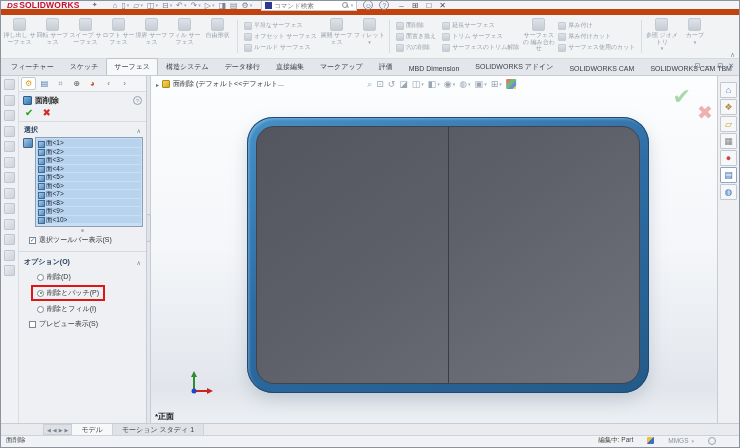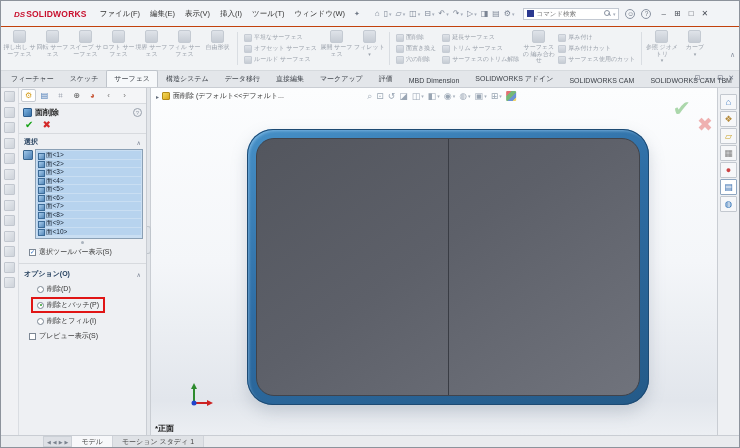--- a/index.html
+++ b/index.html
@@ -1,21 +1,21 @@
 <!DOCTYPE html>
 <html><head>
 <meta charset="utf-8">
 <style>
   *{box-sizing:border-box;margin:0;padding:0;}
   html,body{background:#9aa0a8;}
   body{font-family:"Liberation Sans","DejaVu Sans",sans-serif;}
   .app{position:relative;width:740px;height:448px;background:#f1f3f6;overflow:hidden;border:1px solid #8d939c;}
 
   
-  .titlebar{height:26px;display:flex;align-items:center;background:#f2f4f7;border-bottom:1px solid #c2410c;padding:0 13px;font-size:7.5px;color:#333;}
+  .titlebar{height:14px;display:flex;align-items:center;background:#f2f4f7;border-bottom:6px solid #c2410c;padding:0 6px;font-size:7.5px;color:#333;}
   .logo{display:flex;align-items:baseline;gap:1px;margin-right:8px;}
   .logo .ds{color:#c8102e;font-style:italic;font-weight:bold;font-size:8px;}
   .logo .brand{color:#c8102e;font-weight:bold;font-size:8.5px;letter-spacing:.2px;}
   .menus{display:flex;}
   .menu{padding:1px 5px;cursor:default;}
   .pin{color:#6f7challenge?;}
   .pin{color:#6f7886;font-size:7px;margin:0 4px;}
   .qat{display:flex;align-items:center;gap:2px;margin-left:10px;color:#7b8494;}
   .qicon{display:flex;align-items:center;font-size:8px;padding:0 1px;}
   .qicon.dropdown::after{content:"▾";font-size:5px;color:#a6adba;margin-left:1px;}
@@ -129,29 +129,20 @@
 </head>
 <body>
 
 <div class="app">
 
   <div class="titlebar">
     <div class="logo">
       <span class="ds">DS</span>
       <span class="brand">SOLIDWORKS</span>
     </div>
-    <div class="menus">
-
-    <span class="menu">ファイル(F)</span>
-        <span class="menu">編集(E)</span>
-        <span class="menu">表示(V)</span>
-        <span class="menu">挿入(I)</span>
-        <span class="menu">ツール(T)</span>
-        <span class="menu">ウィンドウ(W)</span>
-      </div>
     <span class="pin">✦</span>
     <div class="qat">
 
     <span class="qicon">⌂</span>
         <span class="qicon dropdown">▯</span>
         <span class="qicon dropdown">▱</span>
         <span class="qicon dropdown">◫</span>
         <span class="qicon dropdown">⊟</span>
         <span class="qicon dropdown">↶</span>
         <span class="qicon dropdown">↷</span>

